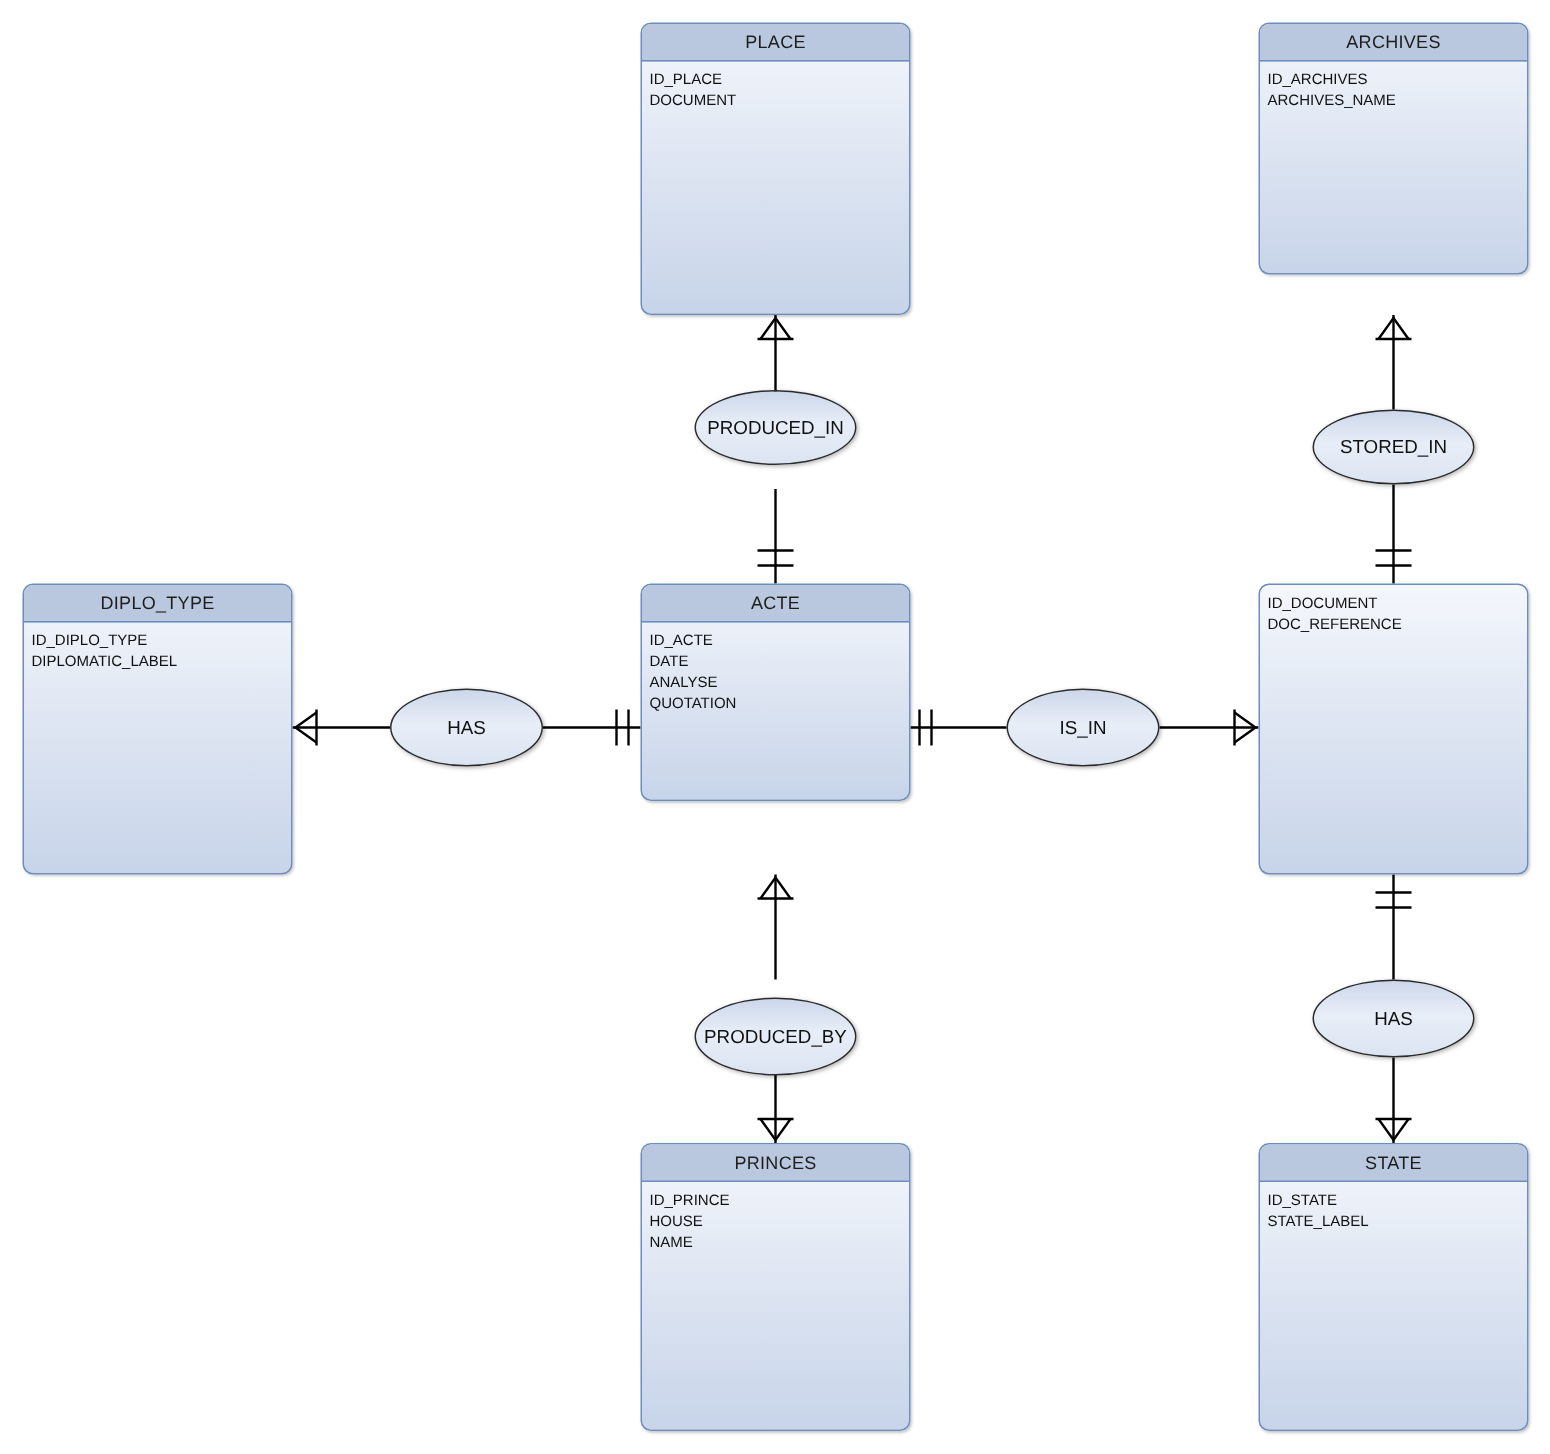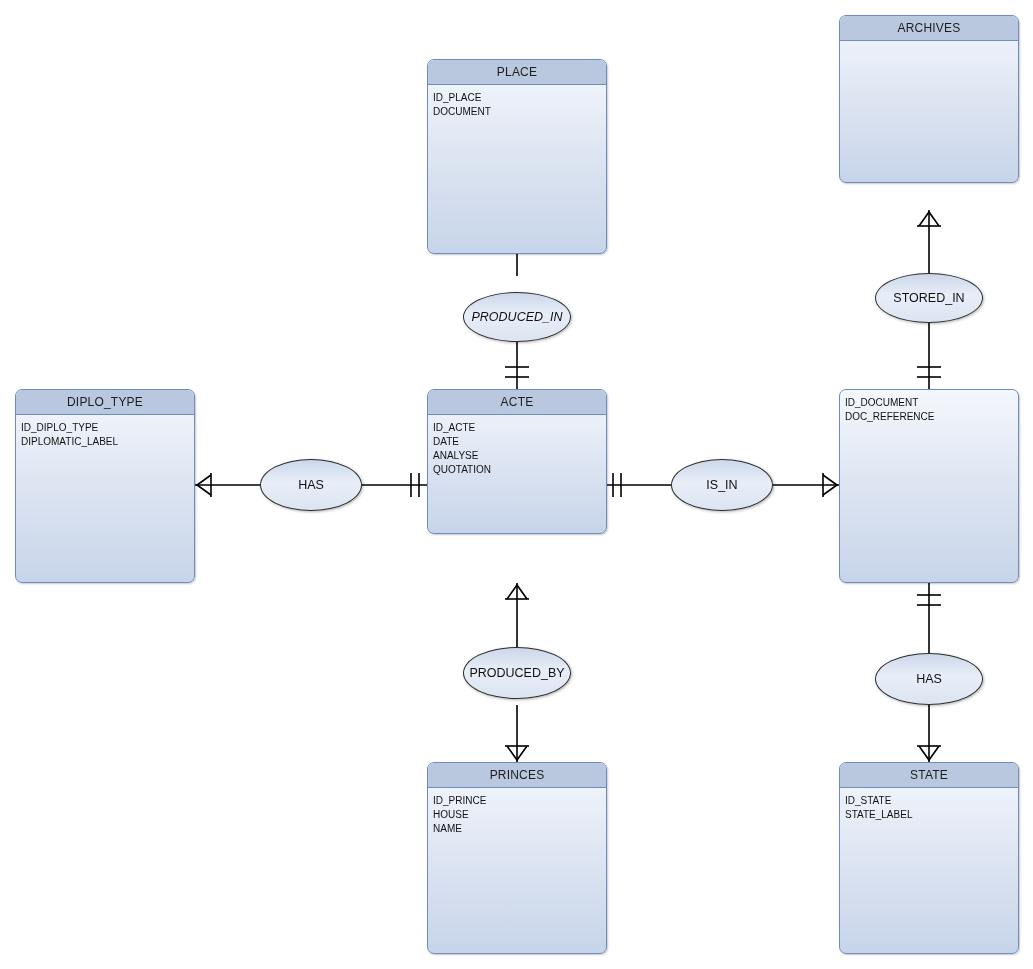--- a/index.html
+++ b/index.html
@@ -132,30 +132,34 @@
       <line x1="917" y1="595" x2="941" y2="595"></line>
       <line x1="917" y1="605" x2="941" y2="605"></line>
 
       <line x1="929" y1="705" x2="929" y2="762"></line>
       <path d="M 919 746 L 929 760 L 939 746"></path>
       <line x1="917" y1="746" x2="941" y2="746"></line>
 
     </g>
   </svg>
 
-  <div class="entity" style="left:427px; top:15px; width:180px; height:195px;margin-top:44px;">
+  <div class="entity" style="left:427px; top:15px; width:180px; height:195px;">
     <div class="entity-header">PLACE</div>
     <div class="entity-attrs">
       <div>ID_PLACE</div>
       <div>DOCUMENT</div>
     </div>
   </div>
 
   <div class="entity" style="left:839px; top:15px; width:180px; height:168px;">
     <div class="entity-header">ARCHIVES</div>
+    <div class="entity-attrs">
+      <div>ID_ARCHIVES</div>
+      <div>ARCHIVES_NAME</div>
+    </div>
   </div>
 
   <div class="entity" style="left:15px; top:389px; width:180px; height:194px;">
     <div class="entity-header">DIPLO_TYPE</div>
     <div class="entity-attrs">
       <div>ID_DIPLO_TYPE</div>
       <div>DIPLOMATIC_LABEL</div>
     </div>
   </div>
 
@@ -186,37 +190,37 @@
 
   <div class="entity" style="left:427px; top:762px; width:180px; height:192px;">
     <div class="entity-header">PRINCES</div>
     <div class="entity-attrs">
       <div>ID_PRINCE</div>
       <div>HOUSE</div>
       <div>NAME</div>
     </div>
   </div>
 
-  <div class="rel" style="left:463px; top:292px; width:108px; height:50px;font-style:italic;">
+  <div class="rel" style="left:463px; top:260px; width:108px; height:50px;">
     <span>PRODUCED_IN</span>
   </div>
 
   <div class="rel" style="left:875px; top:273px; width:108px; height:50px;">
     <span>STORED_IN</span>
   </div>
 
   <div class="rel" style="left:260px; top:459px; width:102px; height:52px;">
     <span>HAS</span>
   </div>
 
   <div class="rel" style="left:671px; top:459px; width:102px; height:52px;">
     <span>IS_IN</span>
   </div>
 
-  <div class="rel" style="left:463px; top:647px; width:108px; height:52px;">
+  <div class="rel" style="left:463px; top:665px; width:108px; height:52px;">
     <span>PRODUCED_BY</span>
   </div>
 
   <div class="rel" style="left:875px; top:653px; width:108px; height:52px;">
     <span>HAS</span>
   </div>
 
 </div>
 
 </body></html>

